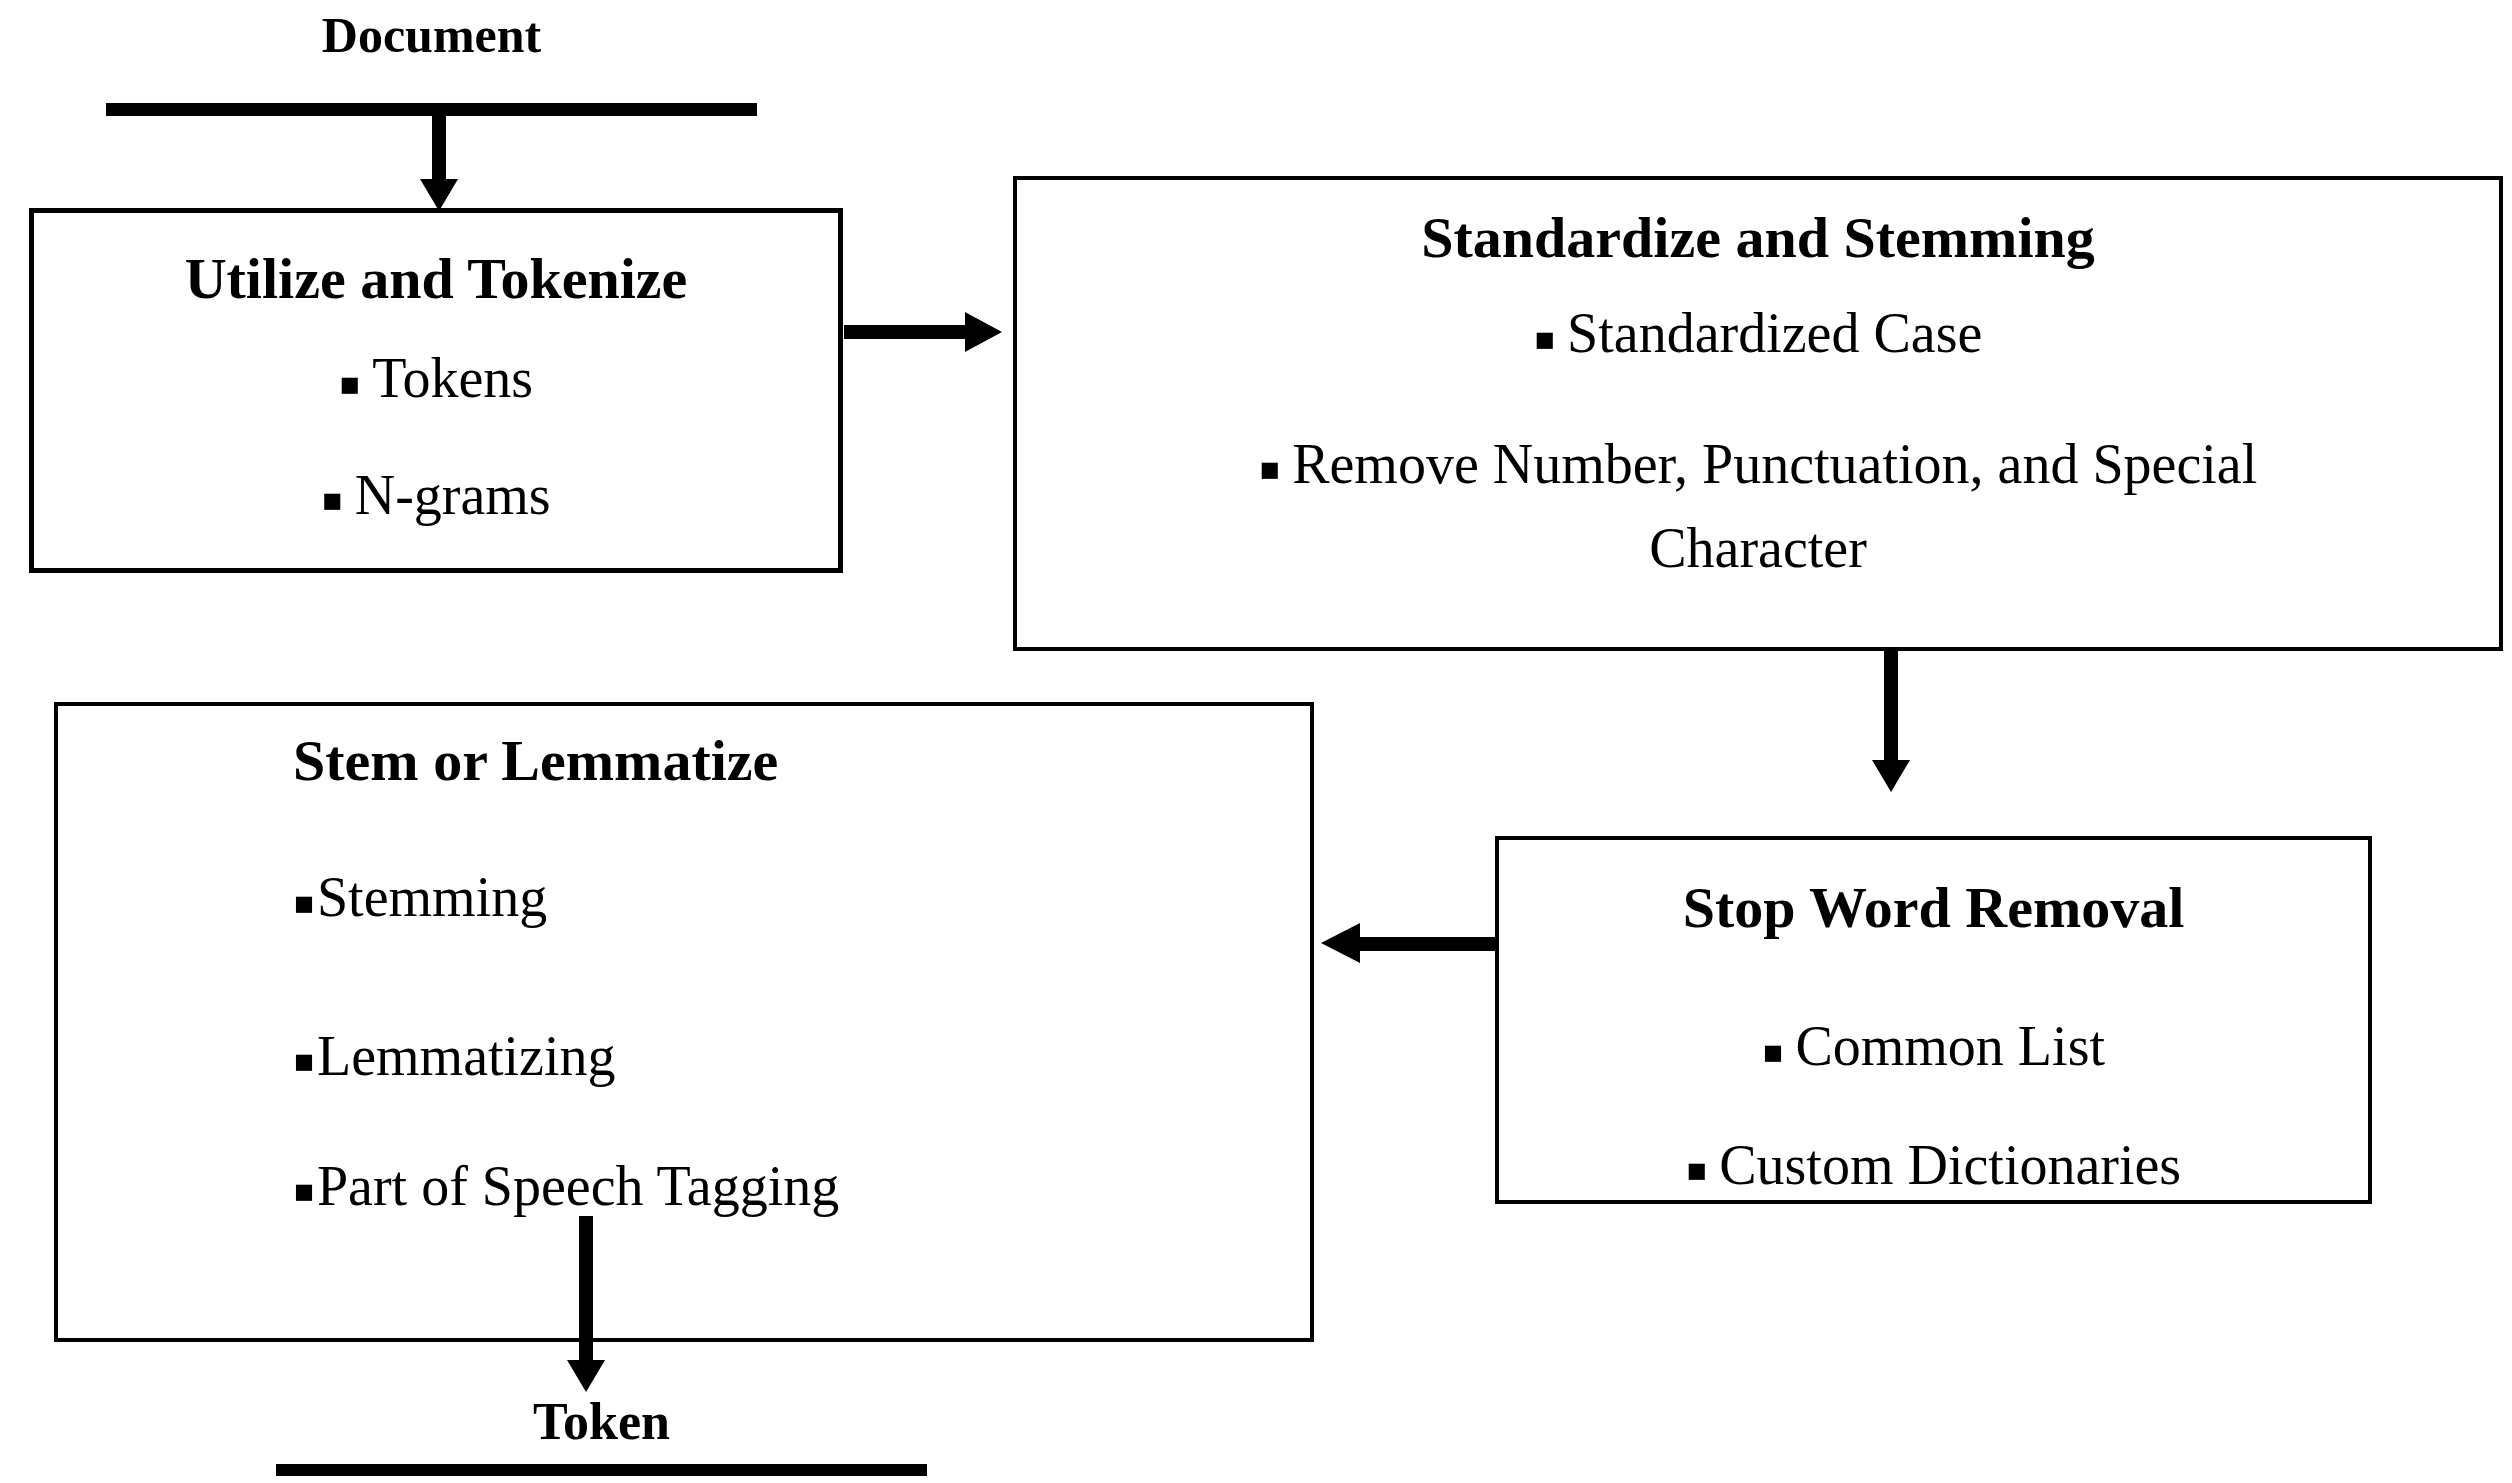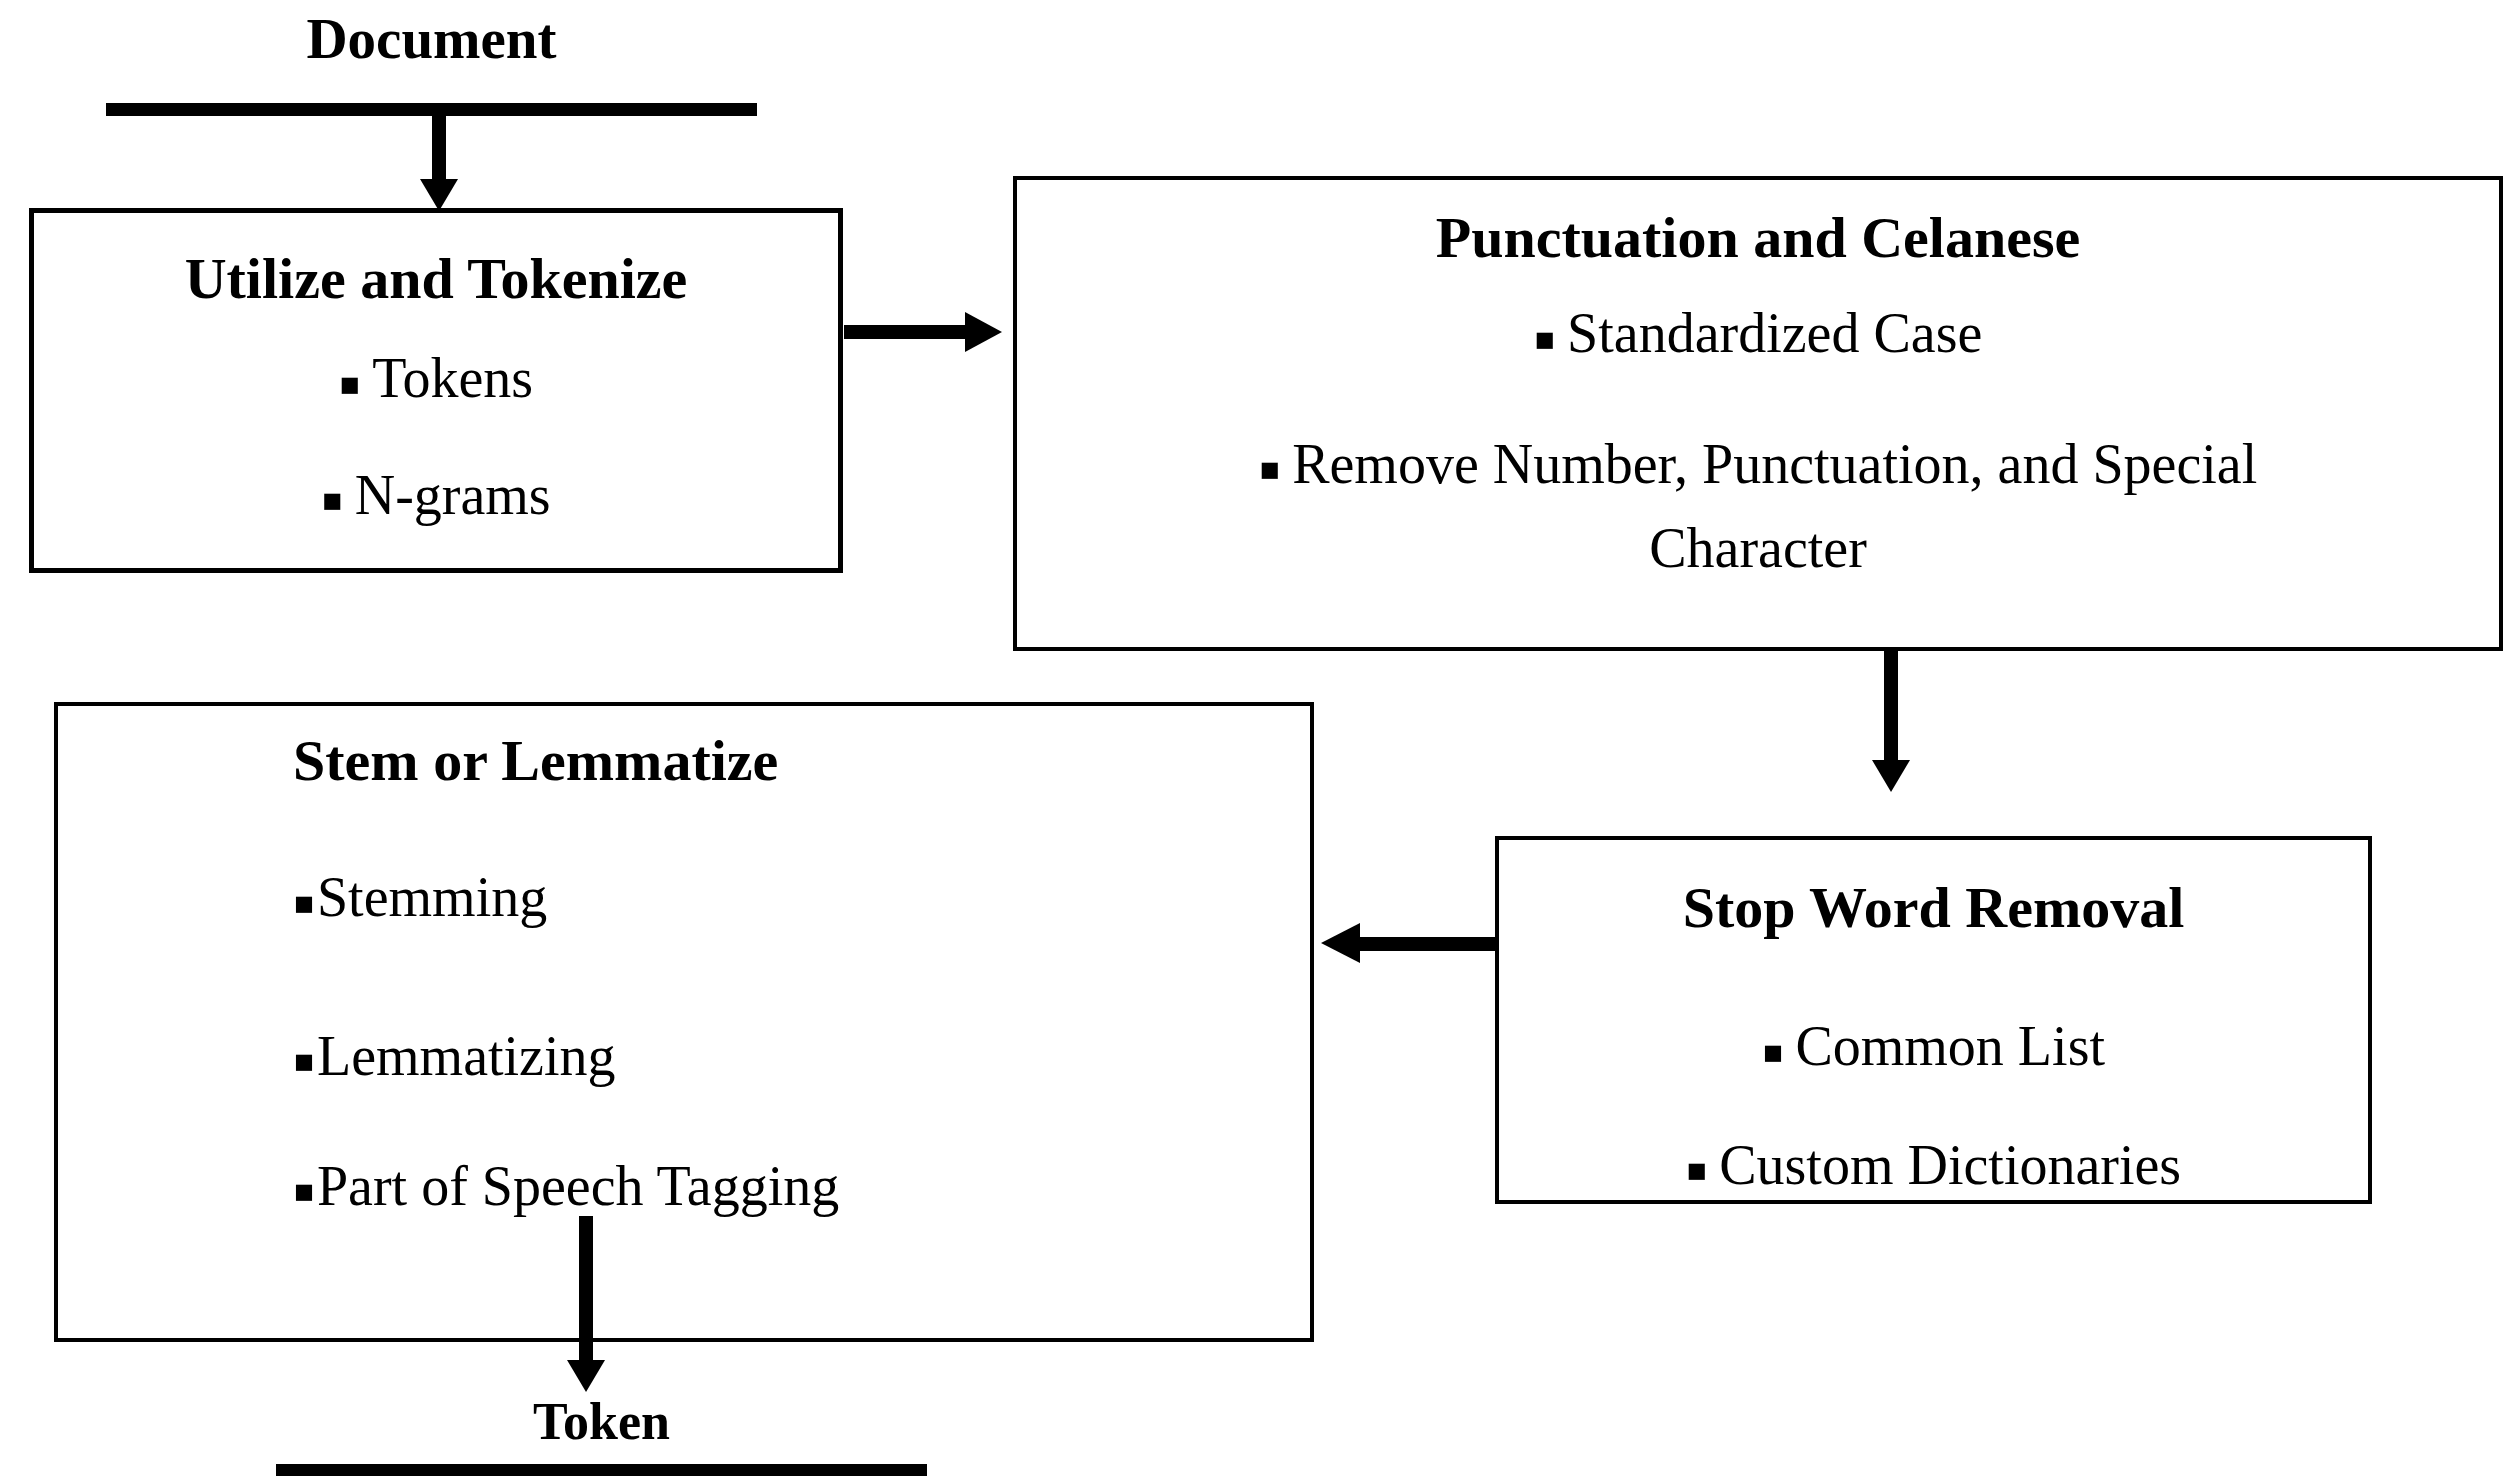--- a/index.html
+++ b/index.html
@@ -10,21 +10,21 @@
     width:2512px; height:1484px;
     background:var(--paper);
     font-family:"Liberation Serif","DejaVu Serif",serif;
     color:var(--ink);
     overflow:hidden;
   }
   .abs { position:absolute; }
 
   
   .terminal-label { text-align:center; font-weight:bold; line-height:1.1; }
-  .start-label { left:106px; top:8px;  width:651px; font-size:57px; }
+  .start-label { left:106px; top:8px;  width:651px; font-size:50px; }
   .end-label   { left:276px; top:1393px; width:651px; font-size:52px; }
   .rule { background:var(--ink); }
   .start-rule { left:106px; top:103px;  width:651px; height:13px; }
   .end-rule   { left:276px; top:1464px; width:651px; height:12px; }
 
   
   .node { border:4.8px solid var(--ink); background:var(--paper); }
   .box-utilize     { left:29px;   top:208px; width:814px; height:365px; border-width:5.6px; }
   .box-standardize { left:1013px; top:176px; width:1490px; height:475px; }
   .box-stopword    { left:1495px; top:836px; width:877px; height:368px; }
@@ -94,21 +94,21 @@
     </div>
     <div class="bullet b1">
       <span class="glyph">▪</span><span>N-grams</span>
     </div>
   </div>
 
   <div class="abs shaft a2-shaft"></div>
   <div class="abs a2-head"></div>
 
   <div class="abs node box-standardize">
-    <div class="box-title">Punctuation and Celanese</div>
+    <div class="box-title">Standardize and Stemming</div>
     <div class="bullet b0">
       <span class="glyph">▪</span><span>Standardized Case</span>
     </div>
     <div class="bullet b1">
       <span class="glyph">▪</span><span>Remove Number, Punctuation, and Special Character</span>
     </div>
   </div>
 
   <div class="abs shaft a3-shaft"></div>
   <div class="abs a3-head"></div>

